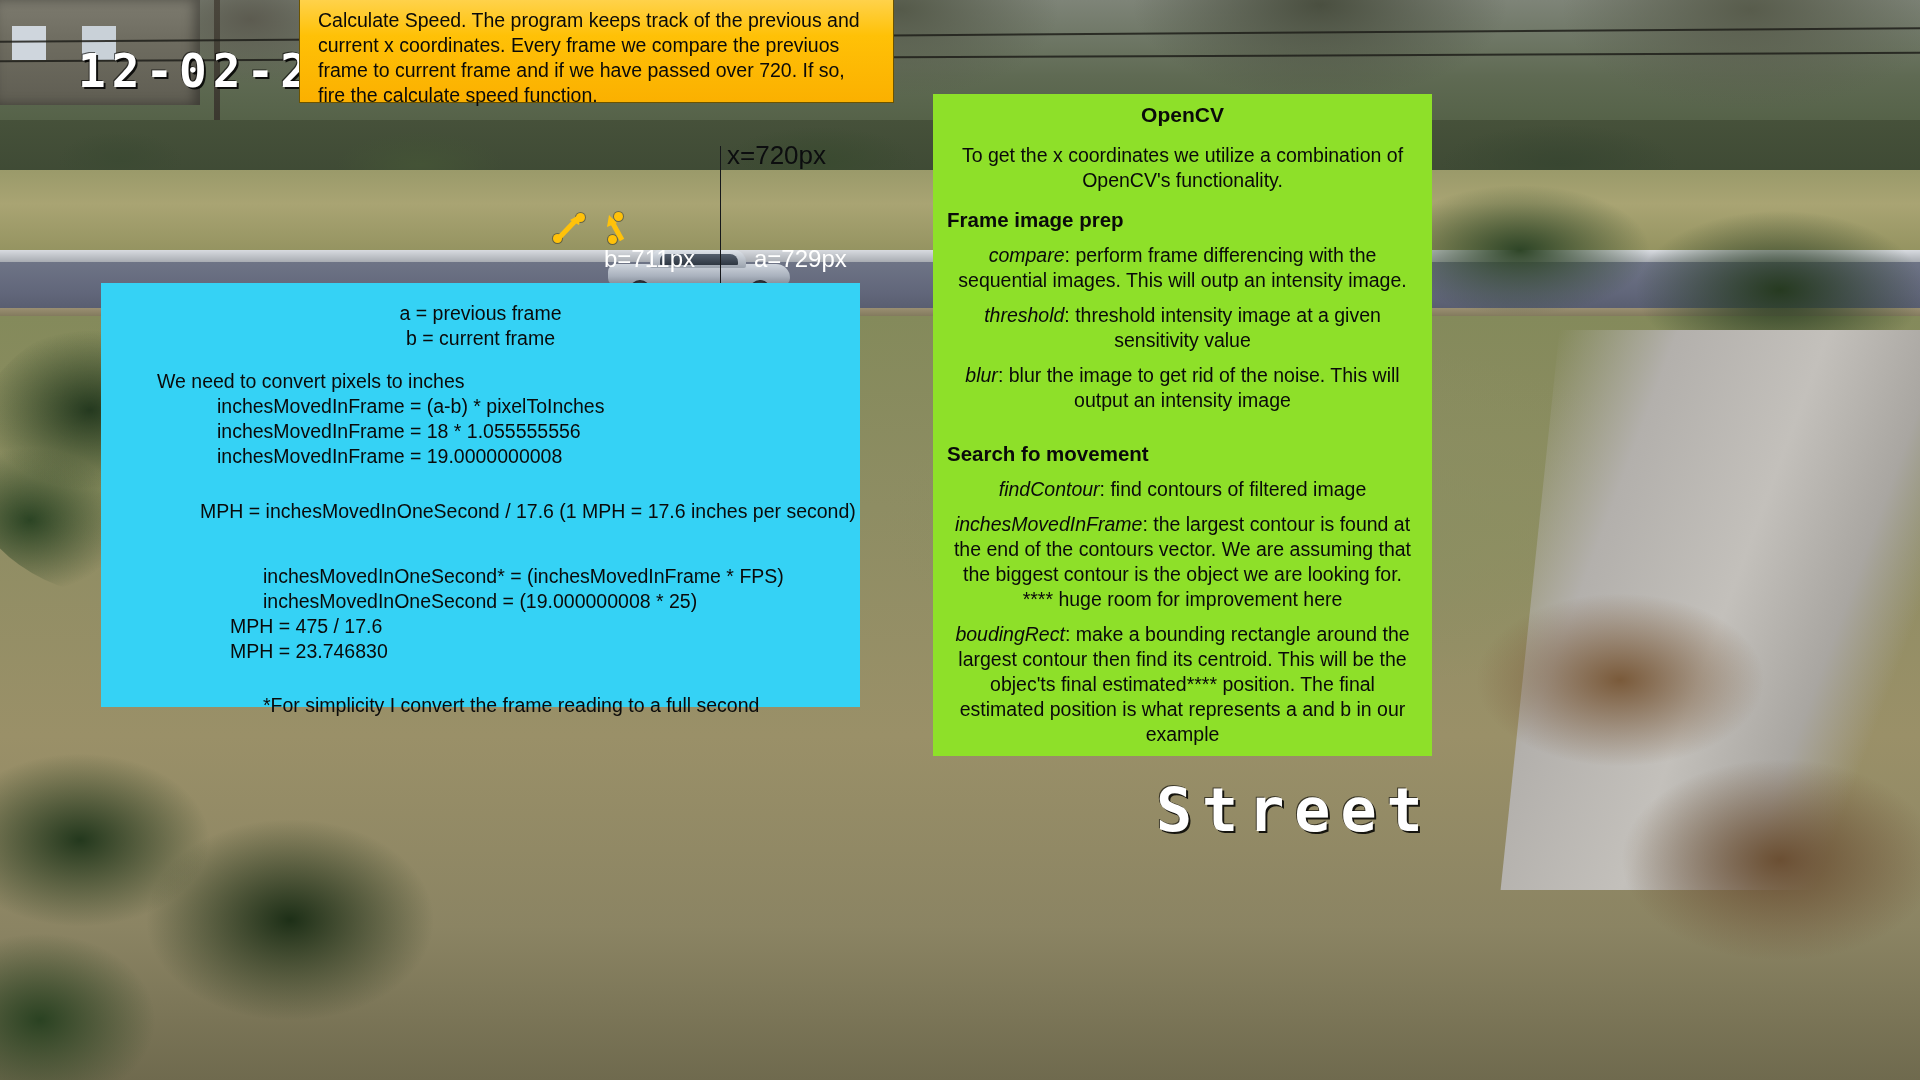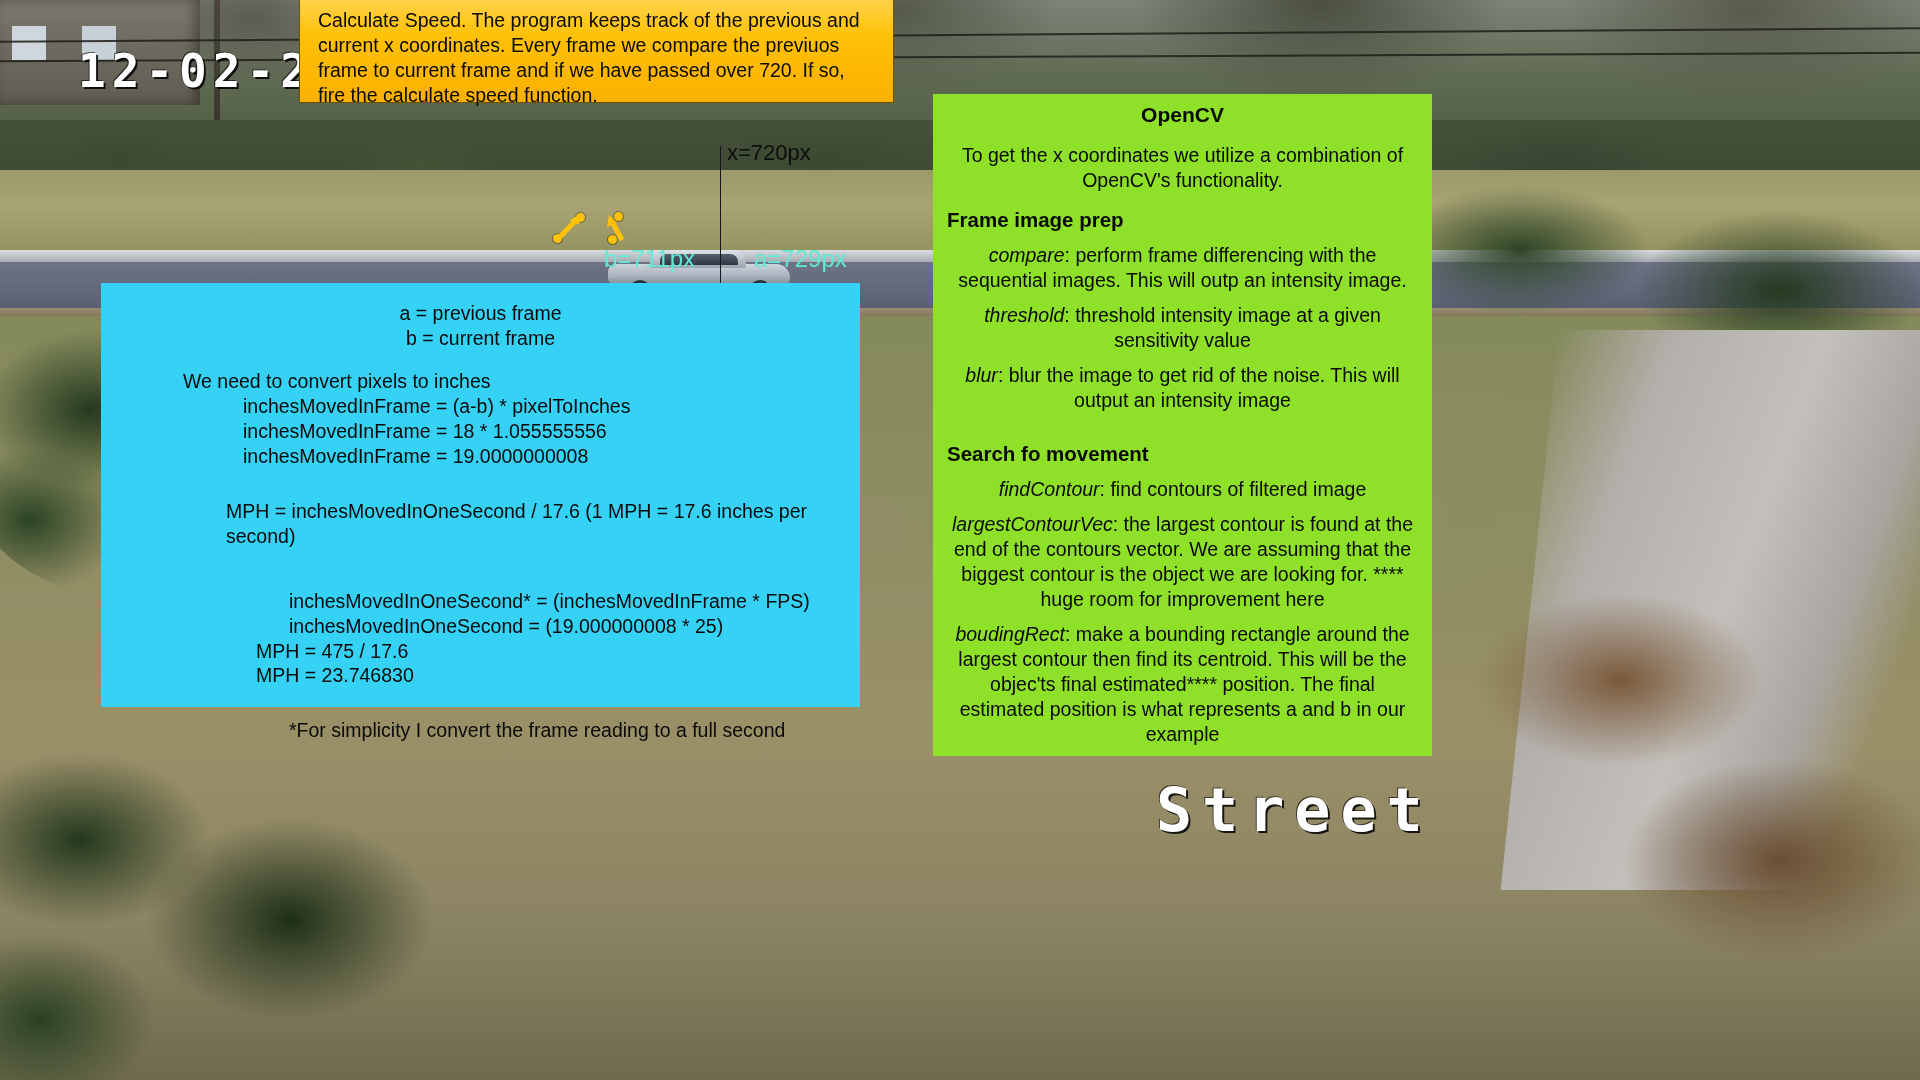--- a/index.html
+++ b/index.html
@@ -149,24 +149,24 @@
   .arrow{ position:absolute; }
   .arrow svg{ display:block; }
 
   
   .ref-line{
     position:absolute; left:720px; top:146px; width:1px; height:140px;
     background:#15171a;
   }
   .ref-label{
     position:absolute; left:727px; top:140px;
-    font-size:22px; color:#0c0d0f; white-space:nowrap;
+    font-size:26px; color:#0c0d0f; white-space:nowrap;
   }
   .px-label{
-    position:absolute; font-size:24px; color:#5eead4; white-space:nowrap;
+    position:absolute; font-size:24px; color:#ffffff; white-space:nowrap;
   }
   .px-label.b{ left:604px; top:245px; }
   .px-label.a{ left:738px; top:245px;margin-left:16px; }
 
   
   .osd{
     position:absolute;
     color:#ffffff;
     font-family:"DejaVu Sans Mono","Liberation Mono",monospace;
     font-weight:700;
@@ -186,21 +186,21 @@
   .panel.orange{
     left:299px; top:-1px; width:595px; height:104px;
     background:linear-gradient(180deg,#ffd24a 0%, #ffc107 35%, #fbb000 100%);
     padding:8px 18px 10px;
     font-size:19.5px;
     border:1px solid #6b5300;
   }
   .panel.cyan{
     left:101px; top:283px; width:759px; height:424px;
     background:#35d2f5;
-    padding:18px 30px;
+    padding:18px 4px;
     font-size:19.5px;
   }
   .panel.green{
     left:933px; top:94px; width:499px; height:662px;
     background:#8ee029;
     padding:8px 14px;
     font-size:19.5px;
     text-align:center;
   }
   .ctr{ text-align:center; }
@@ -318,20 +318,20 @@
     <p>
       <span class="fn">blur</span><span>: blur the image to get rid of the noise. This will output an intensity image</span>
     </p>
 
     <div class="sec" style="margin-top:28px;">Search fo movement</div>
 
     <p>
       <span class="fn">findContour</span><span>: find contours of filtered image</span>
     </p>
     <p>
-      <span class="fn">largestContourVec</span><span>: the largest contour is found at the end of the contours vector. We are assuming that the biggest contour is the object we are looking for. **** huge room for improvement here</span>
+      <span class="fn">inchesMovedInFrame</span><span>: the largest contour is found at the end of the contours vector. We are assuming that the biggest contour is the object we are looking for. **** huge room for improvement here</span>
     </p>
     <p>
       <span class="fn">boudingRect</span><span>: make a bounding rectangle around the largest contour then find its centroid. This will be the objec'ts final estimated**** position. The final estimated position is what represents a and b in our example</span>
     </p>
   </div>
 
 </div>
 
 </body></html>

